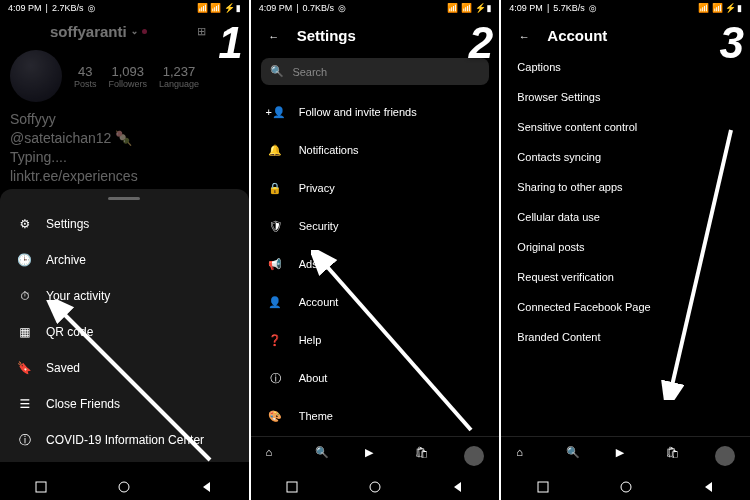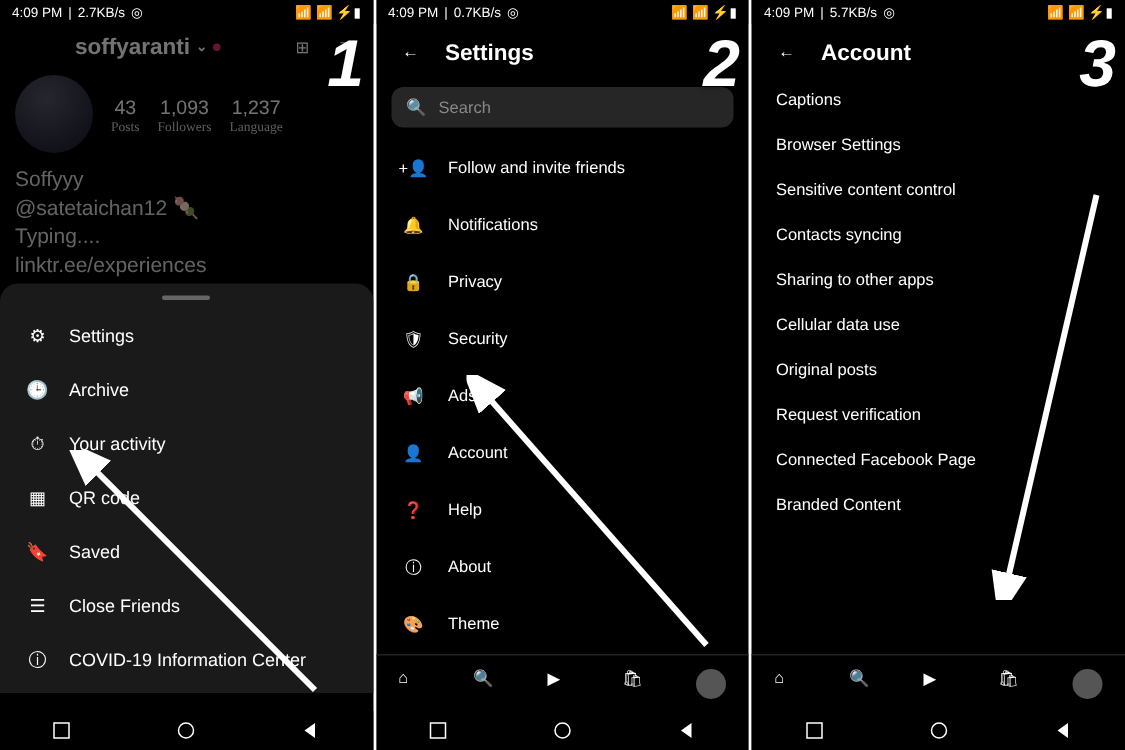--- a/index.html
+++ b/index.html
@@ -12,21 +12,21 @@
   
   .p1-header { display: flex; justify-content: space-between; align-items: center; padding: 6px 10px; }
   .uname { font-weight: 700; font-size: 15px; display: flex; align-items: center; gap: 4px; margin-left: 40px; }
   .red-dot { width: 5px; height: 5px; background: #e1306c; border-radius: 50%; }
   .hdr-icons { display: flex; gap: 10px; }
   .icn { width: 18px; height: 18px; display: inline-flex; align-items: center; justify-content: center; }
   .p1-stats { display: flex; align-items: center; padding: 4px 10px; gap: 12px; }
   .avatar { width: 52px; height: 52px; border-radius: 50%; background: radial-gradient(circle at 40% 30%, #556 0%, #223 80%); flex-shrink: 0; }
   .stat { text-align: center; }
   .stat .num { font-weight: 400; font-size: 13px; }
-  .stat .lbl { font-size: 9px; color: #ccc; font-family: Liberation Serif, serif; }
+  .stat .lbl { font-size: 9px; color: #ccc; }
   .bio { padding: 0 10px; font-size: 14px; line-height: 1.35; color: #ddd; margin-top: 4px; }
   .edit-row { display: flex; gap: 4px; padding: 8px 10px; }
   .edit-btn { flex: 1; border: 3px solid #8b5cf6; border-radius: 4px; text-align: center; padding: 5px 0; font-size: 10px; }
   .add-friend { width: 28px; border: 1px solid #444; border-radius: 4px; display: flex; align-items: center; justify-content: center; font-size: 12px; }
   .highlights { display: flex; gap: 4px; padding: 4px 4px 10px 10px; overflow: hidden; }
   .hl { text-align: center; }
   .hl-circ { width: 40px; height: 40px; border-radius: 50%; background: #333; border: 2px solid #444; margin-bottom: 2px; }
   .hl-circ.red { border-color: #e1306c; }
   .hl-name { font-size: 7px; letter-spacing: .5px; }
   .sheet { position: absolute; bottom: 38px; left: 0; right: 0; background: #1a1a1a; border-top-left-radius: 12px; border-top-right-radius: 12px; padding: 8px 0 4px; }

